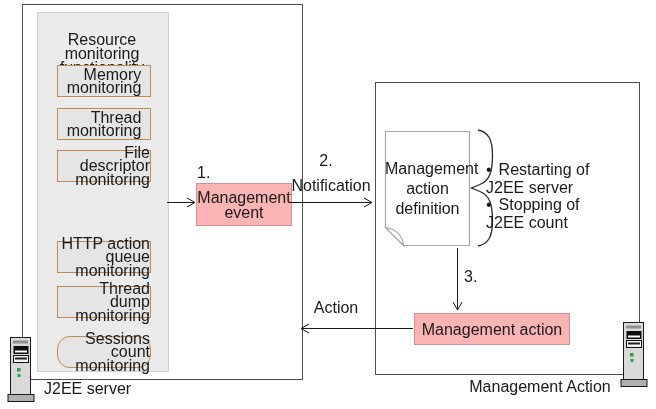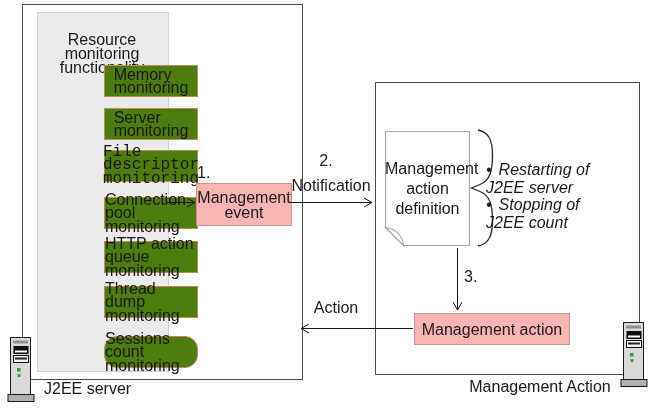--- a/index.html
+++ b/index.html
@@ -7,23 +7,23 @@
     position:relative;width:656px;height:409px;background:#ffffff;
     font-family:"Liberation Sans","DejaVu Sans",sans-serif;
     font-size:16px;color:#1a1a1a;overflow:hidden;
   }
   .abs{position:absolute;}
   .pre{white-space:pre-line;}
   .outer-box{border:1px solid #4d4d4d;background:transparent;}
   .panel{background:#ebebeb;border:1px solid #d2d2d2;}
   .panel-title{text-align:center;line-height:14px;}
   .monitor{
-    background:#4d7c0f;border:1px solid #bf8a55;
+    background:#e5e5e5;border:1px solid #bf8a55;
     display:flex;align-items:center;justify-content:center;
-    text-align:left;line-height:13.5px;margin-left:47px;
+    text-align:right;line-height:13.5px;
   }
   .pink{
     background:#fab4b3;border:1px solid #d88f8f;
     display:flex;align-items:center;justify-content:center;
     text-align:center;line-height:15px;
   }
   .flow-label{line-height:13px;}
   .center{text-align:center;}
   .doc-text{text-align:center;line-height:20px;}
   .bullets{line-height:17.5px;width:134px;}
@@ -39,26 +39,24 @@
 
   <div class="abs outer-box" style="left:22px;top:4px;width:279px;height:374px;"></div>
 
   <div class="abs panel" style="left:37px;top:12px;width:130px;height:358px;"></div>
 
   <div class="abs panel-title pre" style="left:39px;top:33px;width:126px;">Resource monitoring
 functionality</div>
 
   <div class="abs monitor pre" style="left:57px;top:65px;width:92px;height:30px;">Memory
 monitoring</div>
-  <div class="abs monitor pre" style="left:57px;top:108px;width:92px;height:30px;">Server
+  <div class="abs monitor pre" style="left:57px;top:108px;width:92px;height:30px;">Thread
 monitoring</div>
-  <div class="abs monitor pre" style="left:57px;top:150px;width:92px;height:30px;font-family:Liberation Mono, monospace;">File descriptor
+  <div class="abs monitor pre" style="left:57px;top:150px;width:92px;height:30px;">File descriptor
 monitoring</div>
-  <div class="abs monitor pre" style="left:57px;top:197px;width:92px;height:30px;">Connection
-pool monitoring</div>
   <div class="abs monitor pre" style="left:57px;top:241px;width:92px;height:30px;">HTTP action
 queue monitoring</div>
   <div class="abs monitor pre" style="left:57px;top:286px;width:92px;height:30px;">Thread dump
 monitoring</div>
   <div class="abs monitor pre" style="left:57px;top:336px;width:92px;height:30px;border-radius:13px;">Sessions count
 monitoring</div>
 
   <div class="abs outer-box" style="left:375px;top:82px;width:263px;height:291px;"></div>
 
   <div class="abs pink pre" style="left:196px;top:183px;width:94px;height:41px;">Management
@@ -98,21 +96,21 @@
   <div class="abs flow-label" style="left:197px;top:166px;">1.</div>
   <div class="abs flow-label center" style="left:296px;top:154px;width:60px;">2.</div>
   <div class="abs flow-label center" style="left:290px;top:179px;width:82px;">Notification</div>
   <div class="abs flow-label" style="left:464px;top:270px;">3.</div>
   <div class="abs flow-label center" style="left:306px;top:301px;width:60px;">Action</div>
 
   <div class="abs doc-text pre" style="left:385px;top:159px;width:85px;">Management
 action
 definition</div>
 
-  <div class="abs bullets" style="left:486px;top:161px;font-style:italic;">
+  <div class="abs bullets" style="left:486px;top:161px;">
     <div class="bullet-item">
       <span class="bullet">•</span><span>Restarting of J2EE server</span>
     </div>
     <div class="bullet-item">
       <span class="bullet">•</span><span>Stopping of J2EE count</span>
     </div>
   </div>
 
   <svg class="abs" style="left:7px;top:337px;" width="28" height="66" viewBox="0 0 28 66">
     <rect x="1" y="57.5" width="26" height="7" fill="#b0b0b0" stroke="#1a1a1a" stroke-width="1"></rect>

